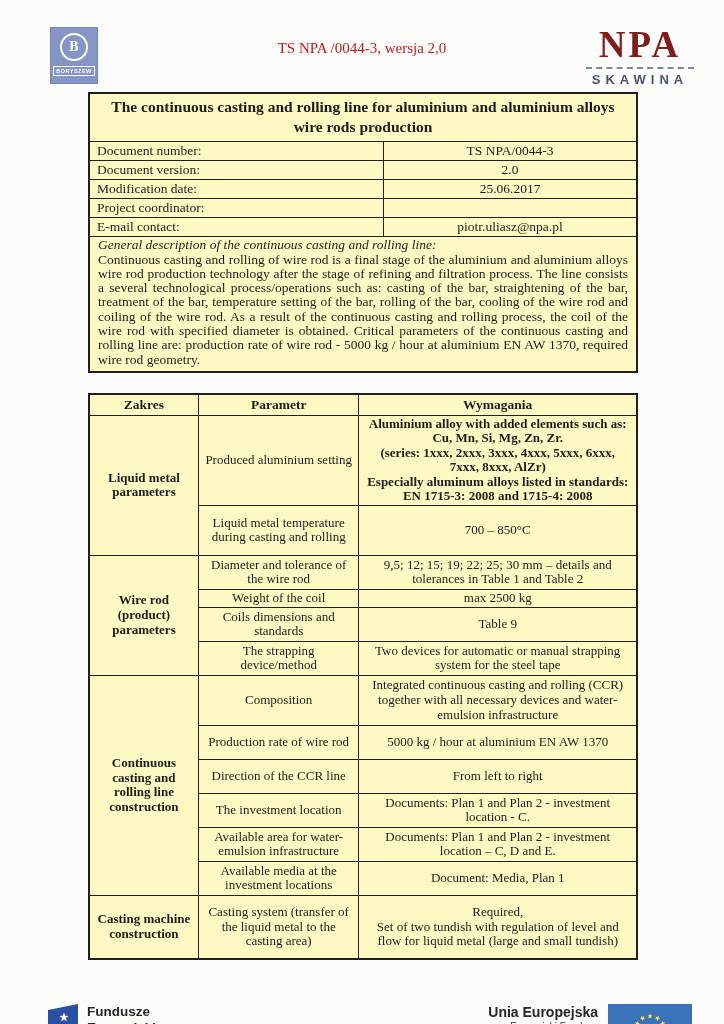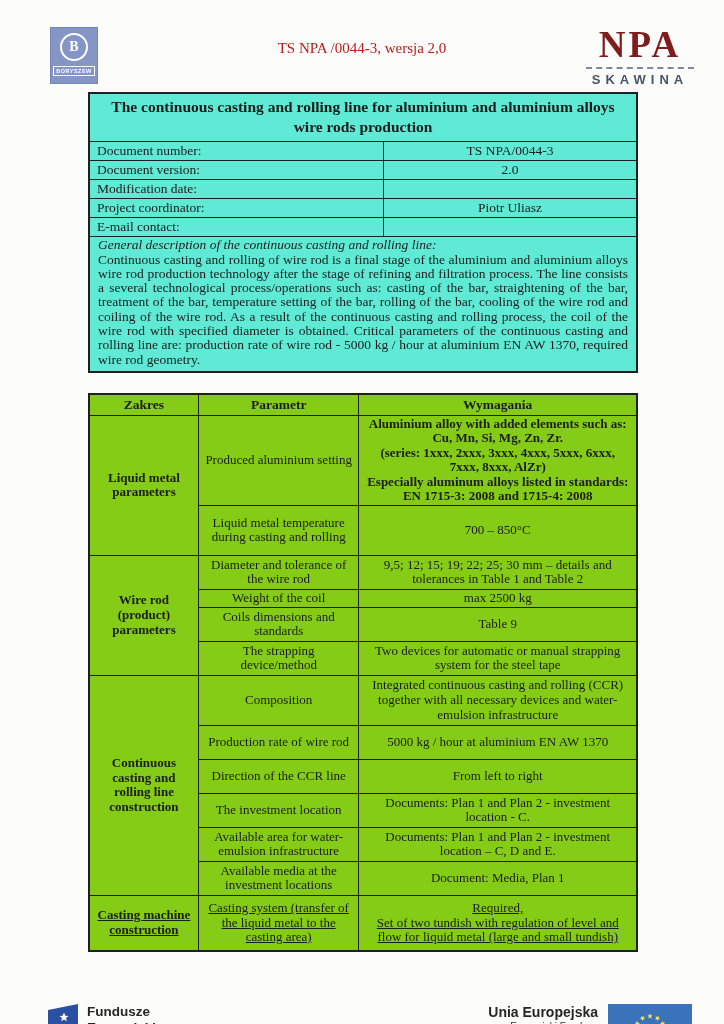--- a/index.html
+++ b/index.html
@@ -40,55 +40,55 @@
   }
   .npa-rule { border-top:2px dashed #7a8a9c; margin:4px 2px 3px 2px; }
   .npa-sub {
     font-family:"Liberation Sans", sans-serif; font-weight:bold; font-size:13px;
     letter-spacing:5px; color:#45566b;
   }
 
   
   .doc-block {
     position:absolute; left:88px; top:92px; width:550px;
-    border:2px solid #1f1f1f; background:#5eead4;
+    border:2px solid #1f1f1f; background:#fef9c3;
   }
   .doc-title {
     font-weight:bold; font-size:15.5px; text-align:center; line-height:1.28;
     padding:3px 12px 4px 12px; border-bottom:1px solid #1f1f1f;
   }
   .meta-row { display:grid; grid-template-columns:294px 1fr; border-bottom:1px solid #1f1f1f; }
   .meta-label {
     font-size:13.5px; padding:1px 2px 1px 7px;
     border-right:1px solid #1f1f1f;
   }
   .meta-value { font-size:13.5px; text-align:center; padding:1px 2px; }
   .description { padding:1px 8px 4px 8px; }
   .desc-heading { font-style:italic; font-size:13.5px; line-height:1.1; }
   .desc-body { font-size:13.5px; line-height:1.06; text-align:justify; }
 
   
   .spec-table {
     position:absolute; left:88px; width:550px;
-    border-collapse:collapse; background:#84cc16;
+    border-collapse:collapse; background:#fef9c3;
     font-size:13px; line-height:1.12;
   }
   .spec-table th, .spec-table td {
     border:1px solid #1f1f1f; text-align:center; vertical-align:middle; padding:1px 5px;
   }
   .spec-table { border:2px solid #1f1f1f; }
   .spec-table th { font-size:13.5px; font-weight:bold; padding:2px 4px; }
   .col-zakres { width:109px; }
   .col-parametr { width:160px; }
   .col-wymagania { width:277px;margin-top:35px; }
   td.group { font-weight:bold; }
   td.bold { font-weight:bold; }
   .prelines { white-space:pre-line; }
   tr.h18 { height:18px; } tr.h34 { height:34px; } tr.h50 { height:50px; }
-  tr.h88 { height:88px; } tr.h48 { height:56px;text-decoration:underline; } tr.h21 { height:21px; }
+  tr.h88 { height:88px; } tr.h48 { height:64px; } tr.h21 { height:21px; }
 
   
   .footer { position:absolute; left:0; top:999px; width:724px; height:72px; }
   .fundusze { position:absolute; left:47px; top:5px; display:flex; align-items:flex-start; }
   .fundusze-text { margin-left:9px; font-family:"Liberation Sans", sans-serif; color:#262626; }
   .fundusze-line { font-weight:bold; font-size:13.5px; line-height:1.15; }
   .fundusze-sub { font-size:9px; margin-top:2px; color:#3a3a3a; }
   .page-number {
     position:absolute; left:305px; top:22px; font-size:12.5px; color:#4c1d95;
     font-family:"Liberation Serif", serif;
@@ -122,27 +122,28 @@
     <div class="meta-row">
       <div class="meta-label">Document number:</div>
       <div class="meta-value">TS NPA/0044-3</div>
     </div>
     <div class="meta-row">
       <div class="meta-label">Document version:</div>
       <div class="meta-value">2.0</div>
     </div>
     <div class="meta-row">
       <div class="meta-label">Modification date:</div>
+      <div class="meta-value">25.06.2017</div>
     </div>
     <div class="meta-row">
       <div class="meta-label">Project coordinator:</div>
-      <div class="meta-value">Piotr Uliasz</div>
     </div>
     <div class="meta-row">
       <div class="meta-label">E-mail contact:</div>
+      <div class="meta-value">piotr.uliasz@npa.pl</div>
     </div>
 
     <div class="description">
       <div class="desc-heading">General description of the continuous casting and rolling line:</div>
       <div class="desc-body">Continuous casting and rolling of wire rod is a final stage of the aluminium and aluminium alloys wire rod production technology after the stage of refining and filtration process. The line consists a several technological process/operations such as: casting of the bar, straightening of the bar, treatment of the bar, temperature setting of the bar, rolling of the bar, cooling of the wire rod and coiling of the wire rod. As a result of the continuous casting and rolling process, the coil of the wire rod with specified diameter is obtained. Critical parameters of the continuous casting and rolling line are: production rate of wire rod - 5000 kg / hour at aluminium EN AW 1370, required wire rod geometry.</div>
     </div>
   </div>
 
   <table class="spec-table" style="top:393px;">
     <tbody>

